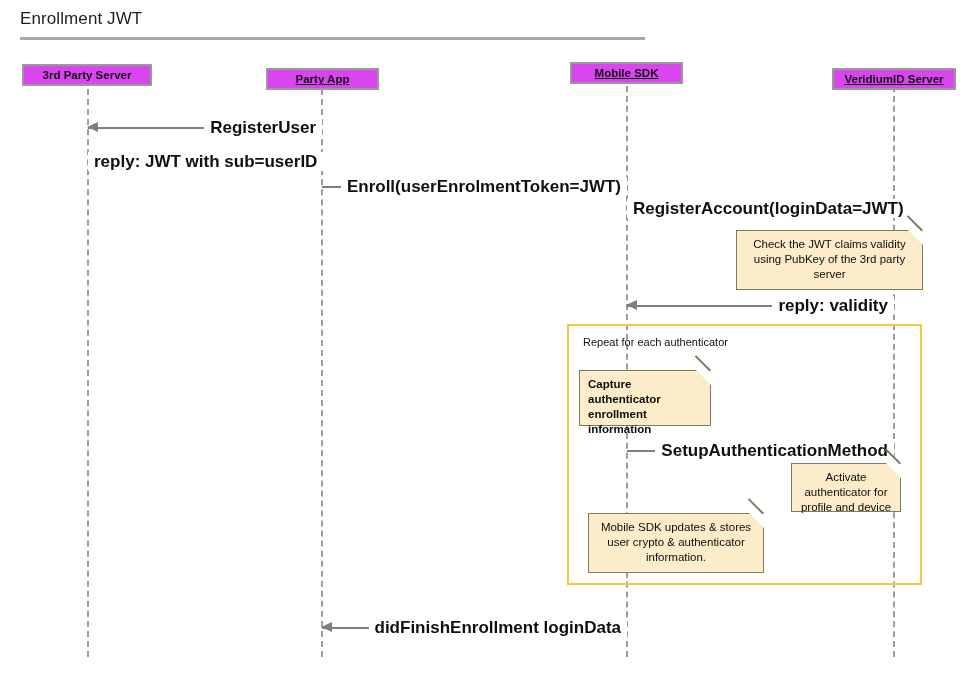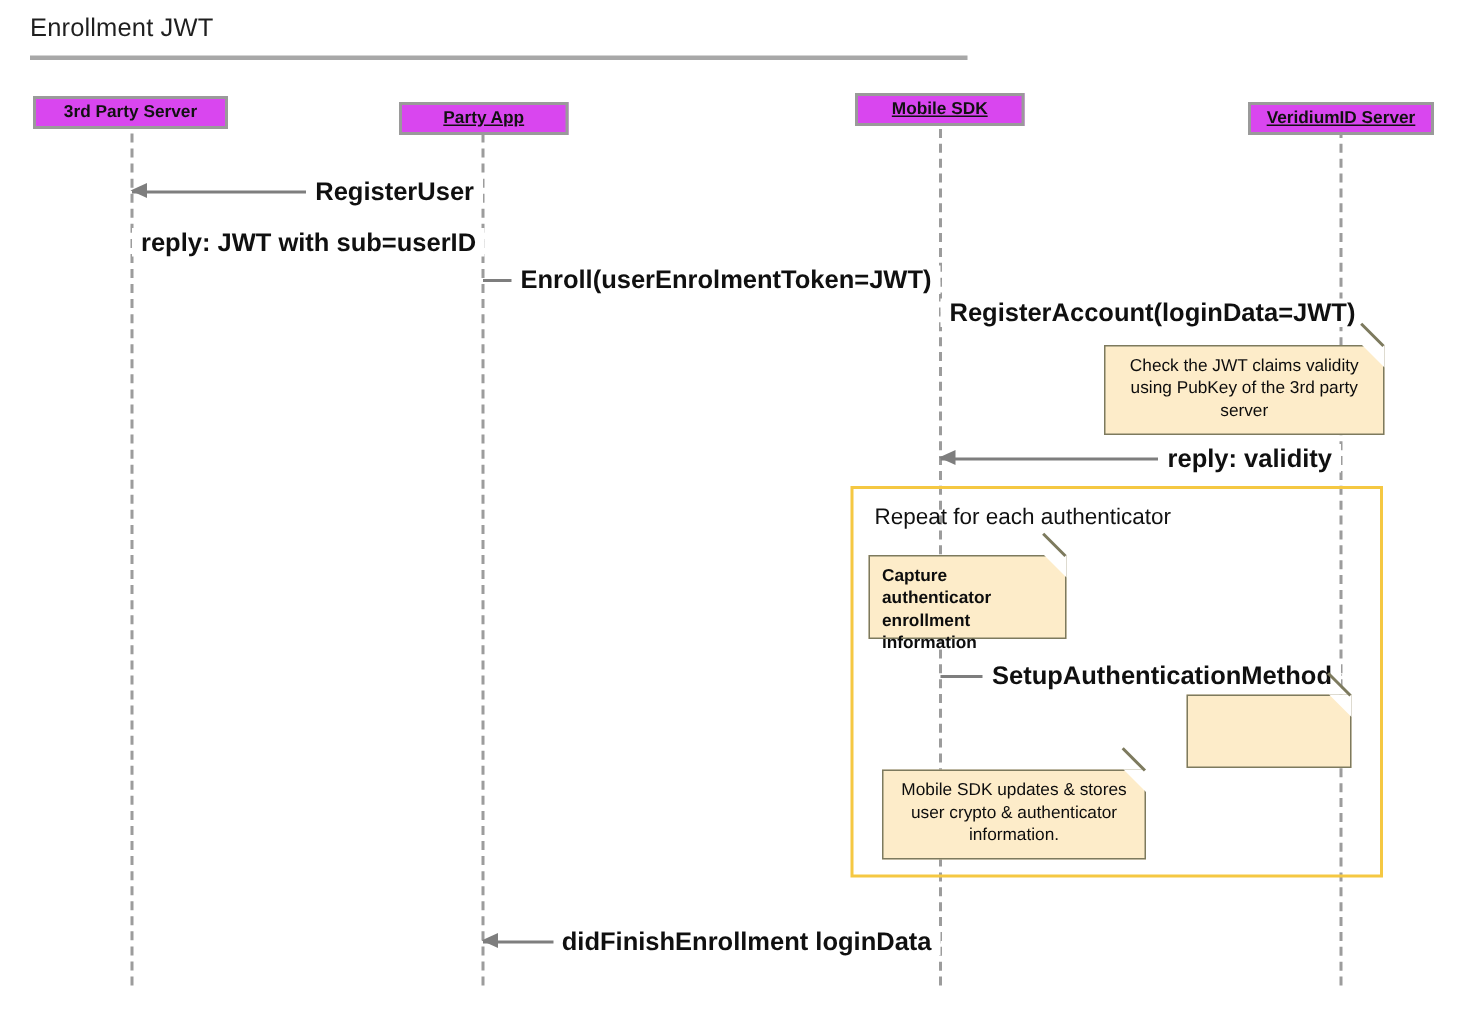--- a/index.html
+++ b/index.html
@@ -153,21 +153,21 @@
 
   
   .fragment {
     position: absolute;
     box-sizing: border-box;
     border: 2px solid #f5c842;
     background: transparent;
   }
   .fragment-label {
     position: absolute;
-    font-size: 15px;
+    font-size: 11px;
     color: #111111;
     white-space: nowrap;
     background: transparent;
   }
 </style>
 </head>
 <body>
 
 <div id="canvas">
 
@@ -254,20 +254,21 @@
     <div class="msg-line"></div>
     <div class="arrowhead right"></div>
     <div class="msg-label">
       <span>SetupAuthenticationMethod</span>
     </div>
   </div>
 
   <div class="note align-center" style="left:791px; top:463px; width:110px; height:49px;">
     <div class="note-fold-tri"></div>
     <div class="note-fold-diag"></div>
+    <span class="ntext">Activate authenticator for profile and device</span>
   </div>
 
   <div class="note align-center" style="left:588px; top:513px; width:176px; height:60px;">
     <div class="note-fold-tri"></div>
     <div class="note-fold-diag"></div>
     <span class="ntext">Mobile SDK updates &amp; stores user crypto &amp; authenticator information.</span>
   </div>
 
   <div class="message" style="left:322px; top:618px; width:305px;">
     <div class="msg-line"></div>

